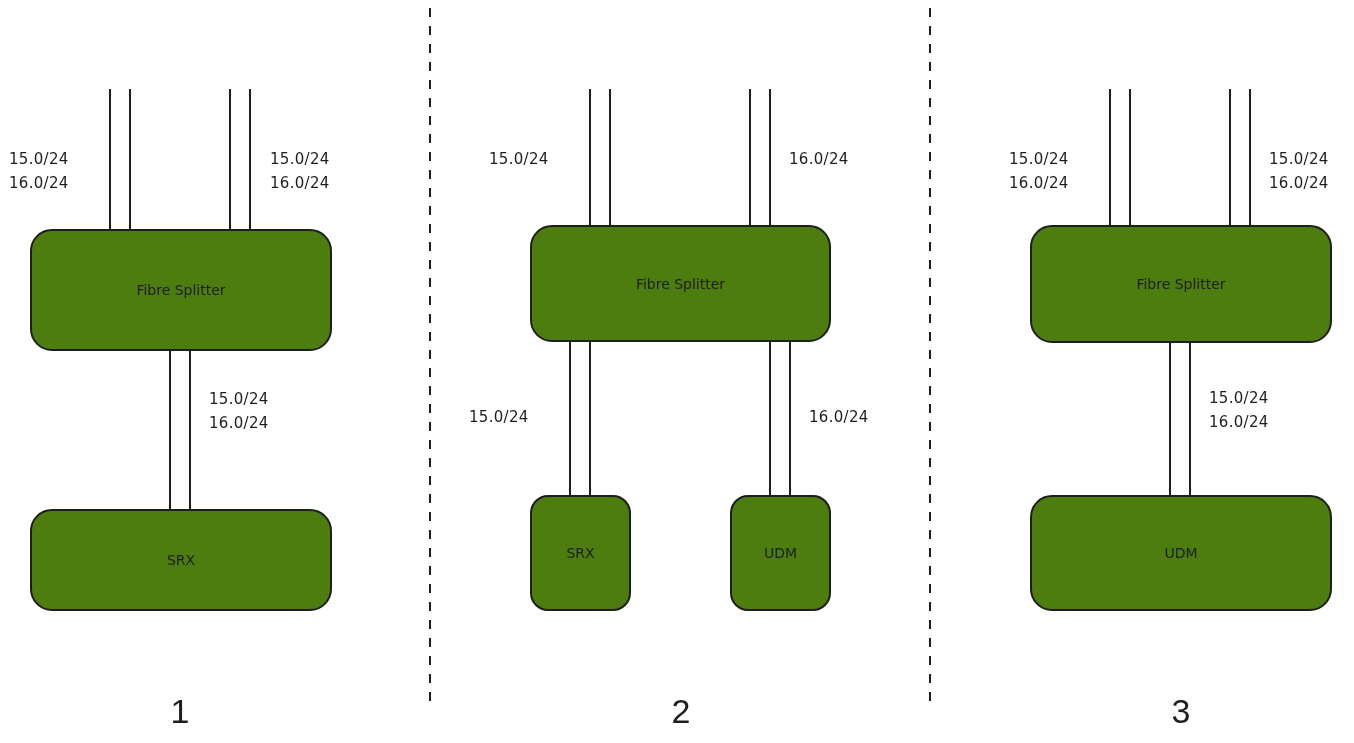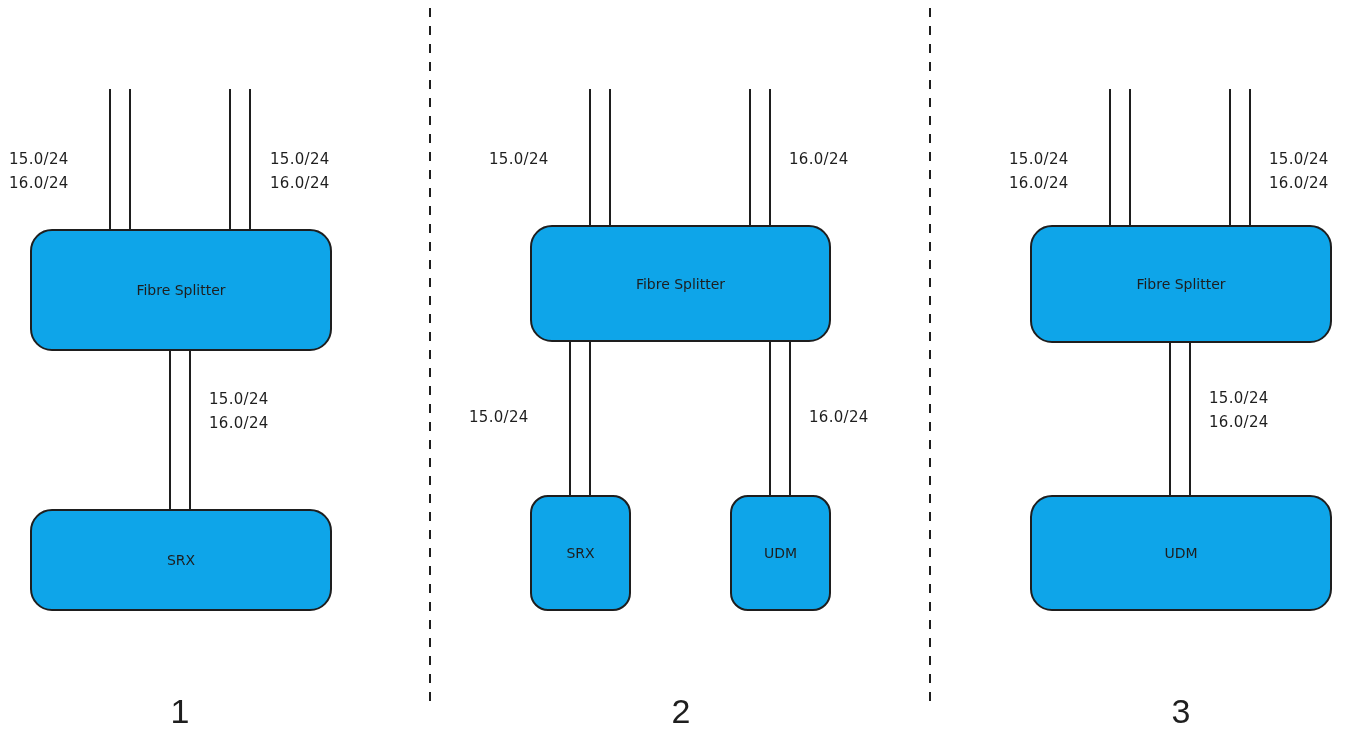--- a/index.html
+++ b/index.html
@@ -1,19 +1,19 @@
 <!DOCTYPE html>
 <html><head>
   <meta charset="utf-8">
   <style>
     html, body { margin: 0; padding: 0; background: #ffffff; }
     body { width: 1354px; height: 743px; position: relative; overflow: hidden; font-family: "DejaVu Sans", sans-serif; color: #1e1e1e; }
     #canvas { position: absolute; left: 0; top: 0; width: 1354px; height: 550px; border-radius: 22px; }
     .lbl { position: absolute; font-family: "DejaVu Sans", sans-serif; font-size: 15px; line-height: 24px; color: #1e1e1e; white-space: pre; letter-spacing: 0.3px; }
-    .box { position: absolute; border: 2px solid #1e1e1e; border-radius: 22px; box-sizing: border-box; display: flex; align-items: center; justify-content: center; background: #0ea5e9; }
+    .box { position: absolute; border: 2px solid #1e1e1e; border-radius: 22px; box-sizing: border-box; display: flex; align-items: center; justify-content: center; background: #4d7c0f; }
     .box.small { border-radius: 18px; }
     .boxtxt { font-family: "DejaVu Sans", sans-serif; font-size: 14px; color: #1e1e1e; }
     .num { position: absolute; font-family: "Liberation Sans", sans-serif; font-size: 34px; color: #1e1e1e; width: 60px; text-align: center; }
     .vline { position: absolute; width: 2px; background: #1e1e1e; }
     .dash { position: absolute; width: 2px; top: 8px; height: 696px;
       background: repeating-linear-gradient(to bottom, #1e1e1e 0px, #1e1e1e 9px, transparent 9px, transparent 18px); }
   </style>
 </head>
 <body>
 

